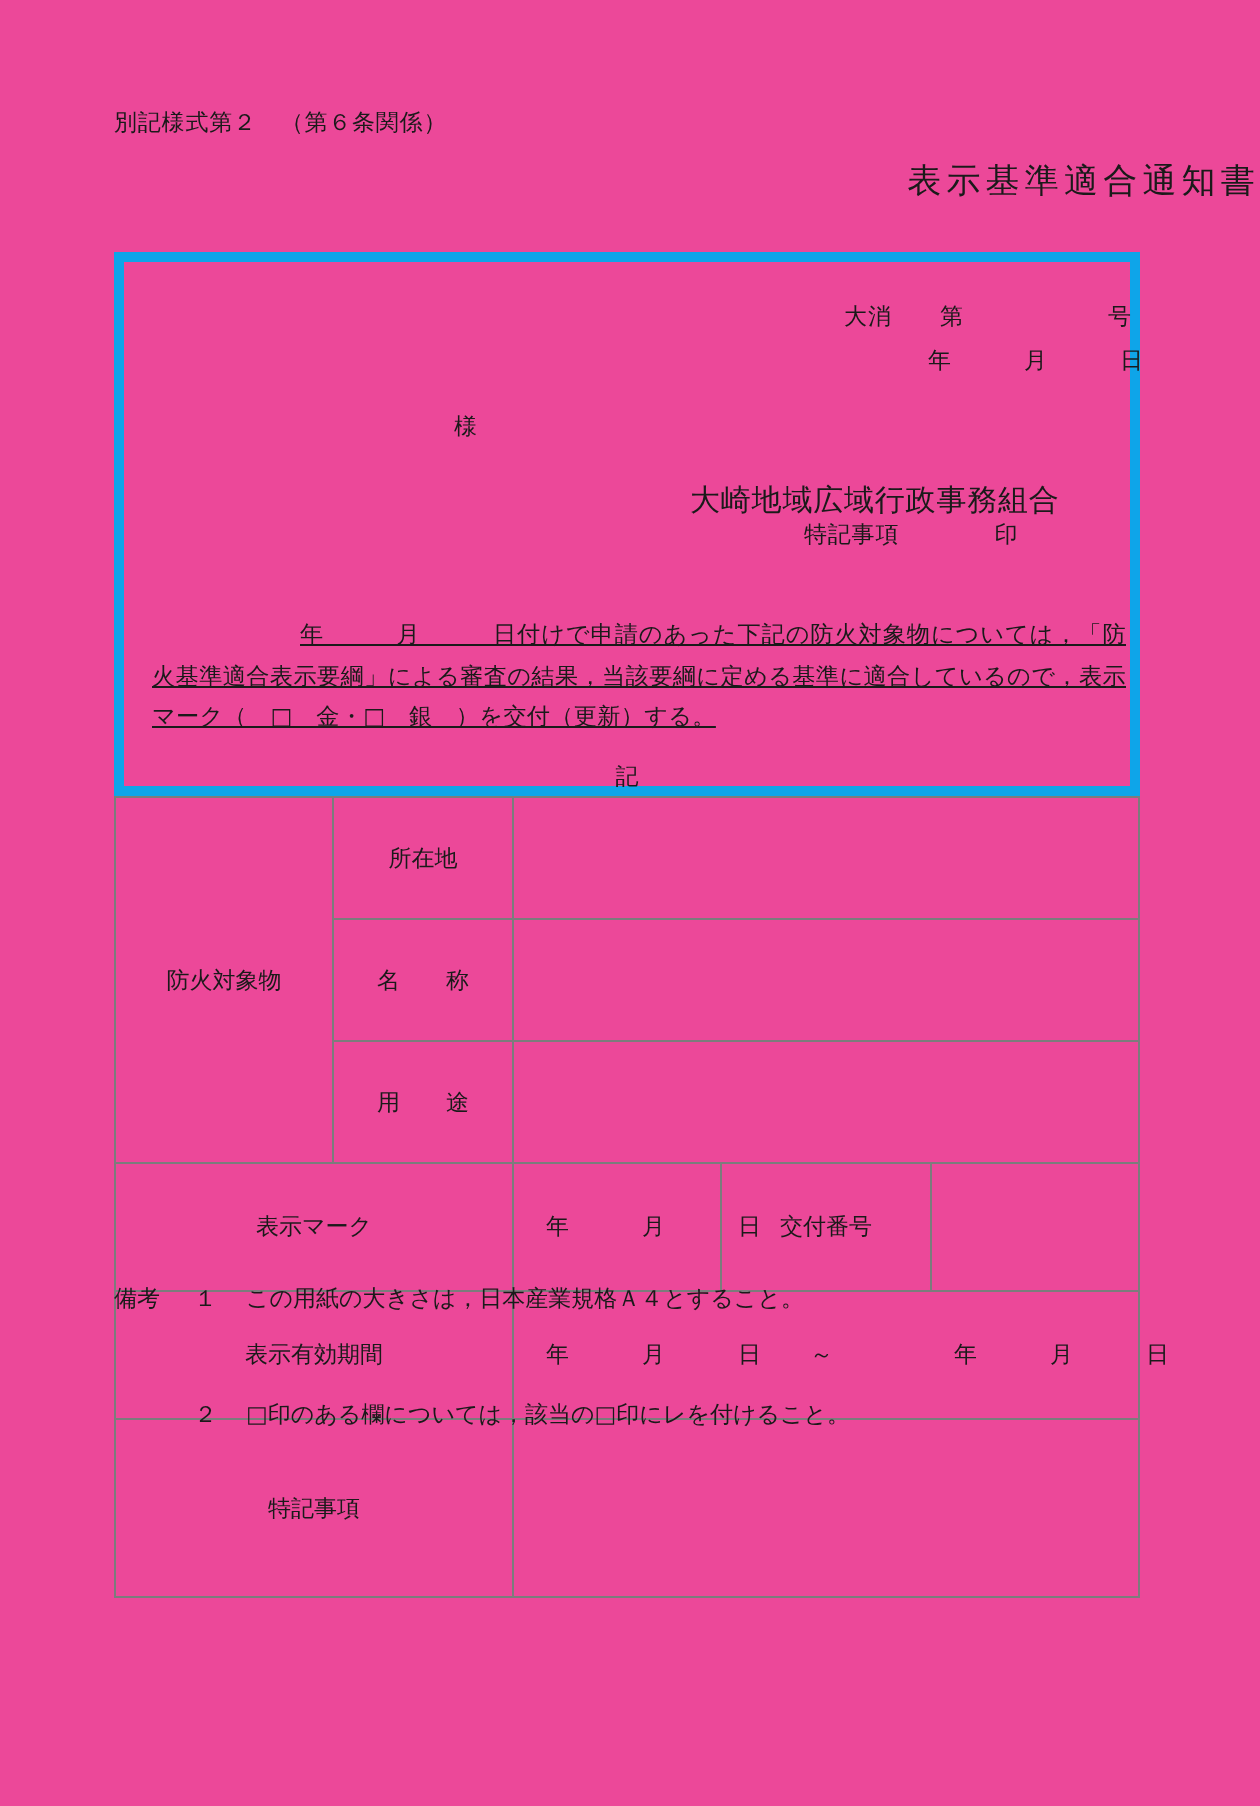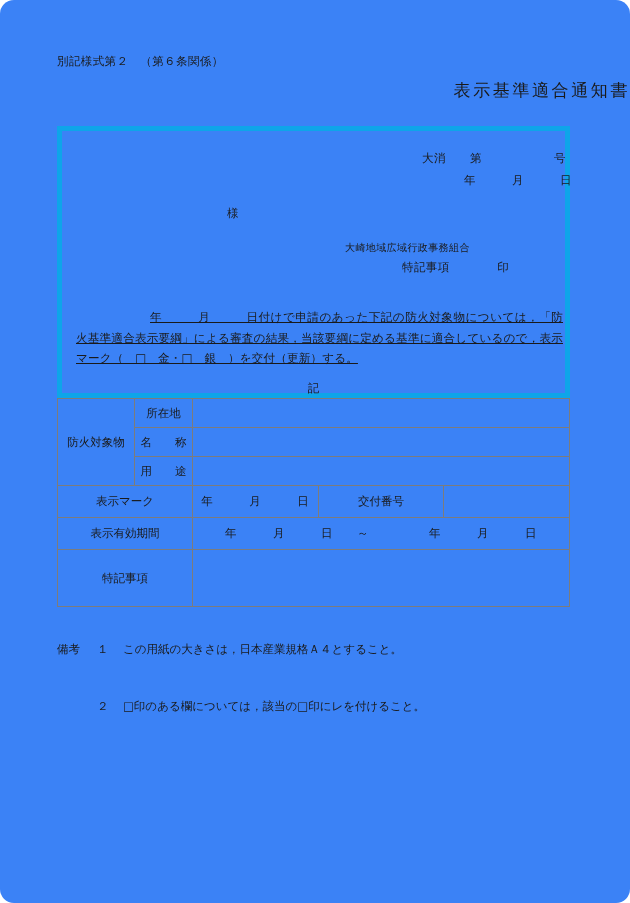--- a/index.html
+++ b/index.html
@@ -16,22 +16,21 @@
     color: #1a1a1a;
     overflow: hidden;
   }
 
   .page {
     position: absolute;
     left: 0;
     top: 0;
     width: 630px;
     height: 903px;
-    background: #3b82f6;
-    border-radius: 14px;
+    background: #ec4899;
   }
 
   
   .form-no {
     position: absolute;
     left: 57px;
     top: 54px;
     font-size: 11.5px;
     letter-spacing: 0.4px;
     white-space: nowrap;
@@ -82,21 +81,21 @@
     left: 165px;
     top: 75px;
     font-size: 11.5px;
     white-space: pre;
   }
 
   .issuer-org {
     position: absolute;
     left: 283px;
     top: 110px;
-    font-size: 10px;
+    font-size: 15px;
     letter-spacing: 0.4px;
     white-space: nowrap;
   }
 
   .issuer-title {
     position: absolute;
     left: 340px;
     top: 129px;
     font-size: 11.5px;
     white-space: pre;
@@ -132,21 +131,21 @@
     position: absolute;
     left: 57px;
     top: 398px;
     width: 513px;
     border-collapse: collapse;
     table-layout: fixed;
     font-size: 11.5px;
   }
   table.form-table td {
     border: 1px solid #7c7c7c;
-    padding: 0;
+    padding: 16px;
     text-align: center;
     vertical-align: middle;
     white-space: pre;
     font-size: 11.5px;
   }
   .c-label1 { width: 76px; }
   .c-label2 { width: 57px; }
   .r-h28 { height: 28px; }
   .r-h31 { height: 31px; }
   .r-h56 { height: 56px; }

